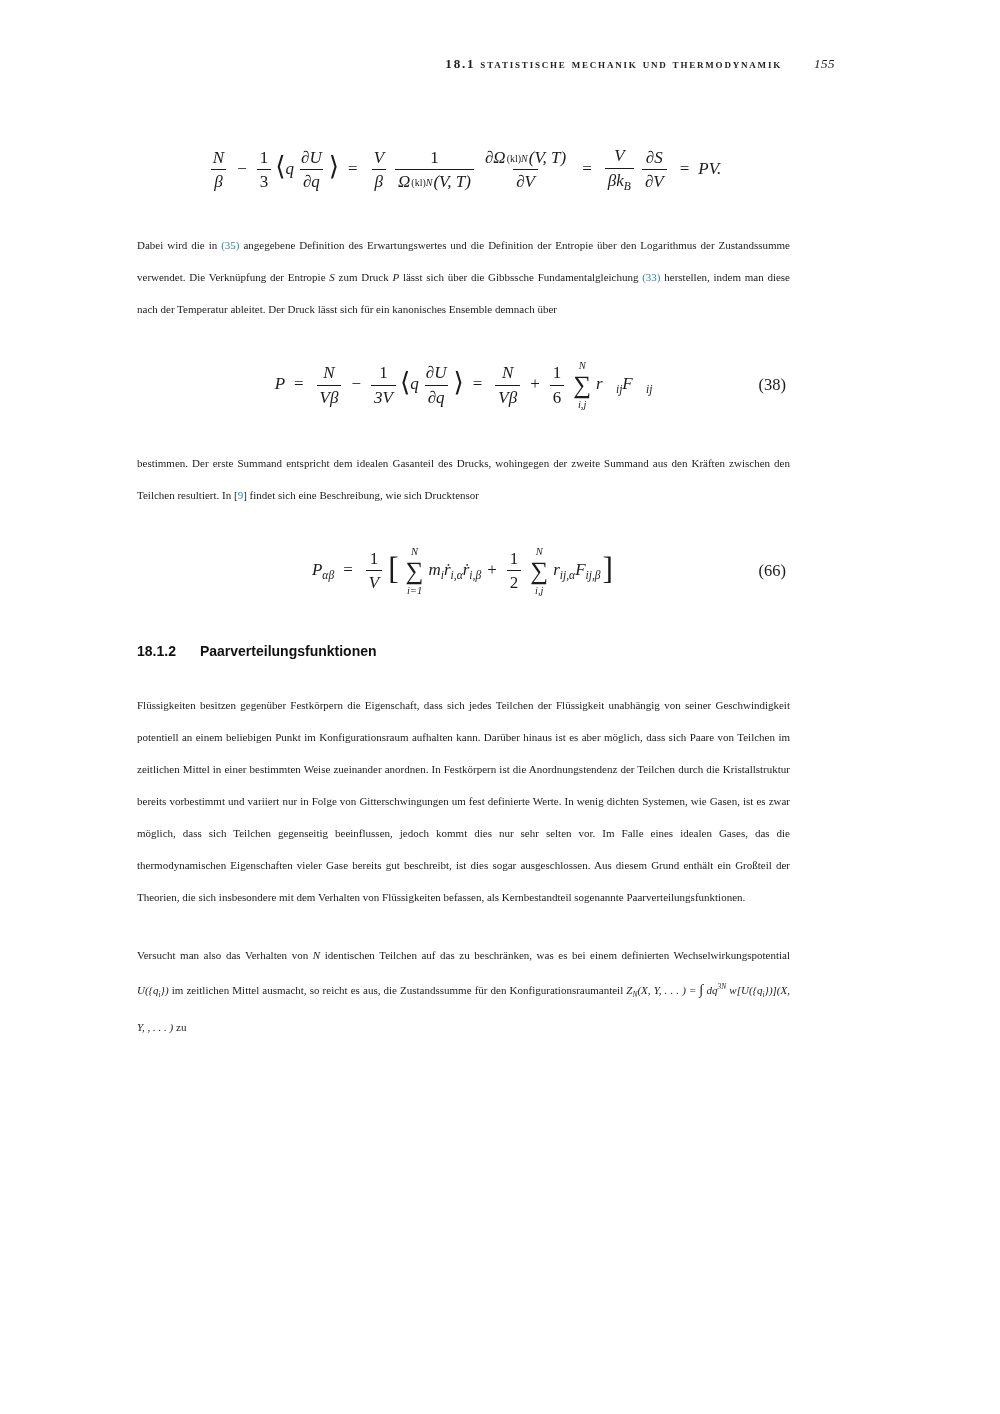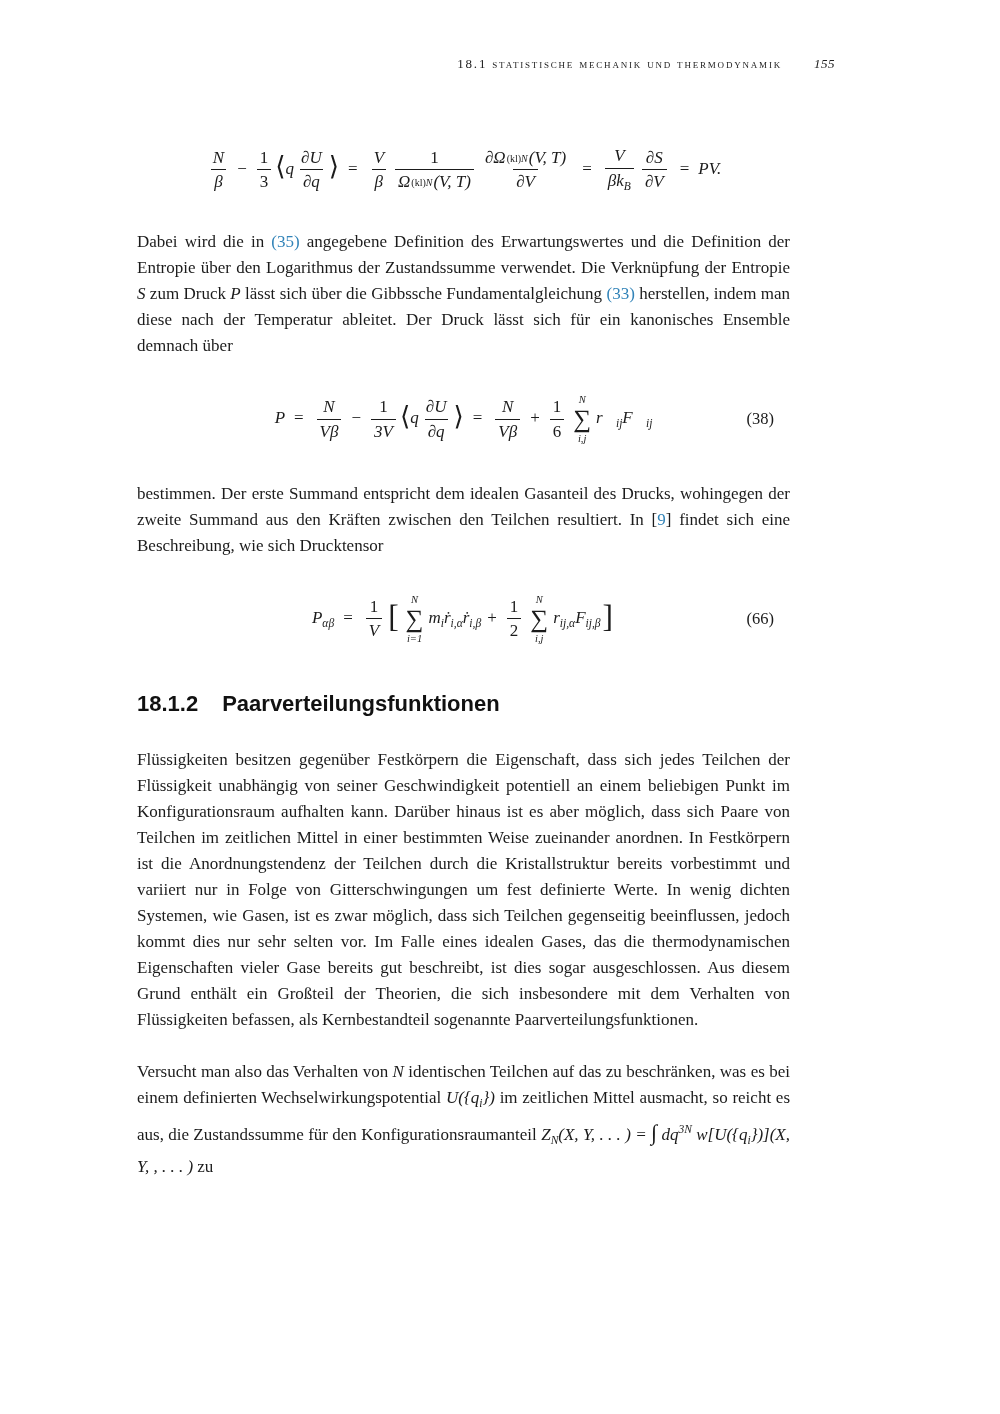--- a/index.html
+++ b/index.html
@@ -7,44 +7,44 @@
     width:1000px; height:1414px; background:#ffffff; overflow:hidden;
     font-family:"Liberation Serif", serif; color:#1b1b1b;
     position:relative; box-sizing:border-box; padding-top:56px;
   }
   
   .running-head {
     margin:0 165px 0 137px;
     display:flex; justify-content:flex-end; align-items:baseline; gap:32px;
     font-size:13px; color:#222;
   }
-  .running-title { font-variant:small-caps; letter-spacing:1.8px; }
+  .running-title { font-variant:small-caps; letter-spacing:1.8px;font-weight:bold; }
   .page-number { letter-spacing:0.5px;font-style:italic; }
 
   .content { width:653px; margin-left:137px; }
 
   
   .para {
-    font-size:17px; line-height:26px; text-align:justify;
+    font-size:11px; line-height:32px; text-align:justify;
     margin:0 0 26px 0; hyphens:auto;
   }
   .link { color:#3183b8; text-decoration:none; cursor:pointer; }
   .mi { font-style:italic; }
   sub { font-size:68%; }
   sup { font-size:68%; }
   .int { font-size:1.3em; }
 
   
   .eq-block {
     position:relative; text-align:center; font-size:17px;
     margin:34px 0 36px 0; line-height:1.2;
   }
   .eq-first { margin-top:74px; }
   .eq-number {
-    position:absolute; right:16px; top:50%; transform:translateY(-50%);
+    position:absolute; right:4px; top:50%; transform:translateY(-50%);
     font-size:16.5px; font-style:normal;
   }
   .frac {
     display:inline-flex; flex-direction:column; align-items:center;
     vertical-align:middle; margin:0 4px; text-align:center;
   }
   .frac > .num { display:block; padding:0 3px 2px 3px; line-height:1.15; }
   .frac > .den { display:block; border-top:1px solid #1b1b1b; padding:2px 3px 0 3px; line-height:1.15; }
   .op  { margin:0 6px; }
   .rel { margin:0 9px; }
@@ -59,21 +59,21 @@
     display:inline-flex; align-items:flex-start;
     vertical-align:middle; font-size:10px; line-height:1.2; margin:0 1px;
     font-style:normal;
   }
   .ss .ssub { font-style:italic; }
   .bigbr { font-size:1.85em; vertical-align:middle; line-height:1; position:relative; top:-2px; margin:0 2px; }
 
   
   .heading {
     font-family:"Liberation Sans", sans-serif; font-weight:700;
-    font-size:22px; color:#111; margin:46px 0 30px 0;
+    font-size:14px; color:#111; margin:46px 0 30px 0;
     display:flex; gap:24px; text-align:left;
   }
 </style>
 </head>
 <body>
 
 <div class="page">
 
   <div class="running-head">
     <span class="running-title">18.1 statistische mechanik und thermodynamik</span>

